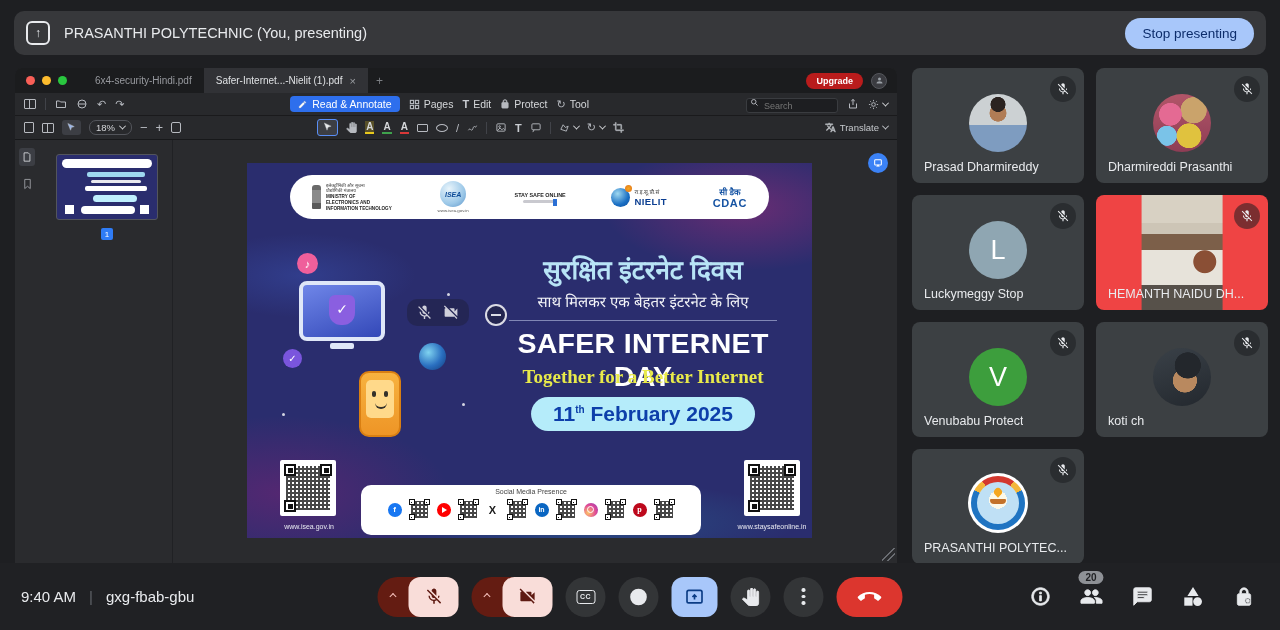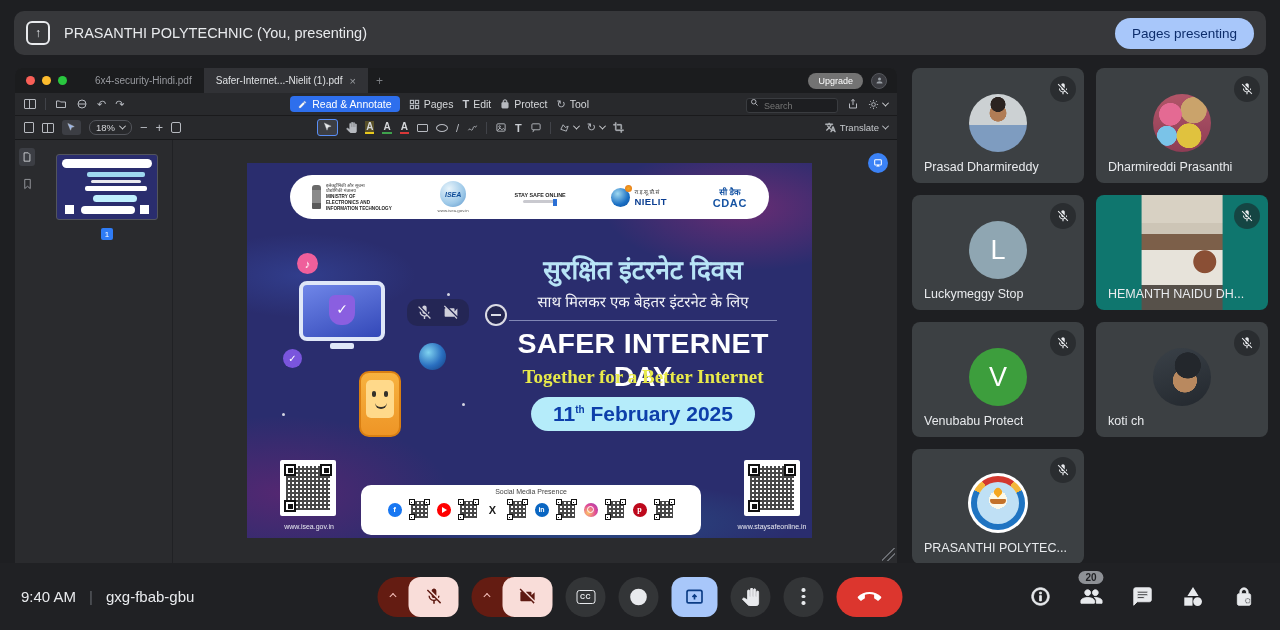--- a/index.html
+++ b/index.html
@@ -17,21 +17,21 @@
   .share { position:absolute; left:15px; top:68px; width:882px; height:495px; background:#28292c; border-radius:7px 7px 0 0; overflow:hidden; }
   .tabbar { height:25px; background:#1b1c1e; display:flex; align-items:center; }
   .tl-dot { width:9px; height:9px; border-radius:50%; margin-left:7px; }
   .tl-dot:first-child { margin-left:11px; }
   .d-red{background:#f95f57}.d-yel{background:#fdbc2e}.d-grn{background:#29c73f}
   .tab { font-size:10px; color:#97999e; padding:0 12px; display:flex; align-items:center; gap:7px; height:25px; }
   .tab.first { margin-left:16px; }
   .tab.active { background:#313236; color:#dfe1e4; }
   .tab-close { color:#9a9da2; font-size:11px; }
   .tab-add { color:#7b7e83; font-size:12px; margin-left:8px; }
-  .upgrade { margin-left:auto; background:#737373; color:#fff; font-size:9px; font-weight:normal; padding:3px 10px; border-radius:9px; border:none; }
+  .upgrade { margin-left:auto; background:#b91c1c; color:#fff; font-size:9px; font-weight:bold; padding:3px 10px; border-radius:9px; border:none; }
   .acct { width:16px; height:16px; border-radius:50%; background:#3a3b40; border:1px solid #55575c; margin:0 10px 0 8px; display:flex; align-items:center; justify-content:center; }
 
   .tb { background:#28292c; display:flex; align-items:center; padding:0 9px; color:#b7bac0; }
   .tb1 { height:23px; border-bottom:1px solid #1a1a1c; gap:9px; }
   .tb2 { height:24px; border-bottom:1px solid #17181a; gap:8px; }
   .vsep { width:1px; height:12px; background:#414349; }
   .tbtn { display:flex; align-items:center; gap:4px; font-size:10.5px; color:#d5d7da; }
   .tbtn svg, .tb svg { stroke:#b7bac0; }
   .ra-btn { background:#2e6fed; color:#fff; border-radius:4px; padding:2px 8px; display:flex; align-items:center; gap:5px; font-size:10.5px; border:none; }
   .search-wrap { position:relative; margin-left:148px; }
@@ -157,21 +157,21 @@
   .tile { background:#3c4043; border-radius:8px; position:relative; overflow:hidden; }
   .mute { position:absolute; top:8px; right:8px; width:26px; height:26px; border-radius:13px; background:rgba(28,29,32,.55); display:flex; align-items:center; justify-content:center; z-index:3; }
   .mute svg { fill:#e8eaed; }
   .avatar { position:absolute; left:50%; top:26px; transform:translateX(-50%); width:58px; height:58px; border-radius:50%; }
   .letter { display:flex; align-items:center; justify-content:center; font-size:27px; color:#fff; }
   .name { position:absolute; left:12px; bottom:9px; font-size:12.5px; color:#e8eaed; white-space:nowrap; overflow:hidden; max-width:152px; z-index:3; }
   .name.center { left:50%; transform:translateX(-50%); bottom:22px; }
   .av-prasad { background:radial-gradient(circle at 50% 18%, #2b2320 0 13%, transparent 14%), radial-gradient(circle at 50% 33%, #b07c55 0 17%, transparent 18%), linear-gradient(180deg,#ccd1d3 0 54%, #7e9cc0 54% 100%); }
   .av-prasanthi { background:radial-gradient(circle at 30% 35%, #e46a93 0 20%, transparent 21%), radial-gradient(circle at 70% 28%, #caa36b 0 22%, transparent 23%), radial-gradient(circle at 62% 72%, #e0c23e 0 22%, transparent 23%), radial-gradient(circle at 24% 72%, #7ac3e8 0 16%, transparent 17%), linear-gradient(180deg,#b25568,#8e3d55); }
   .av-koti { background:radial-gradient(circle at 60% 30%, #23272c 0 24%, transparent 25%), radial-gradient(circle at 55% 56%, #b9895f 0 26%, transparent 27%), linear-gradient(160deg,#3a4148,#23282e); }
-  .tile-video { background:#0f766e; }
+  .tile-video { background:#ef4444; }
   .vid-strip { position:absolute; left:50%; transform:translateX(-50%); top:0; bottom:0; width:47%; background:radial-gradient(circle at 78% 58%, #8a4f35 0 12%, transparent 13%), linear-gradient(180deg,#d8d1c3 0 24%, #cdc5b6 24% 34%, #7c5f49 34% 48%, #e7e3da 48% 78%, #57514a 78% 100%); }
   .grp-av { position:absolute; width:40px; height:40px; border-radius:50%; top:28px; }
   .ga1 { left:50%; margin-left:-39px; background:radial-gradient(circle at 50% 36%, #caa070 0 18%, transparent 19%), linear-gradient(180deg,#c8d6a0 0 40%, #8a9a5f 40% 75%, #5d6b3c 100%); }
   .ga2 { left:50%; margin-left:-4px; background:radial-gradient(circle at 45% 40%, #caa58a 0 20%, transparent 21%), radial-gradient(circle at 70% 60%, #e0a8b8 0 16%, transparent 17%), linear-gradient(180deg,#ded8d0 0 45%, #b8a58c 45% 100%); z-index:2; }
   .logo-av { position:absolute; left:50%; top:24px; transform:translateX(-50%); width:60px; height:60px; border-radius:50%; background:#fff; }
   .logo-mid { position:absolute; inset:3px; border-radius:50%; background:conic-gradient(#d3382e 0 10%, #f4b63a 10% 17%, #1f74c2 17% 83%, #f4b63a 83% 90%, #d3382e 90% 100%); }
   .logo-in { position:absolute; inset:9px; border-radius:50%; background:radial-gradient(circle at 50% 42%, #fdf9e8 0 28%, #bfe0f5 28% 100%); }
   .logo-flame { position:absolute; left:26px; top:15px; width:8px; height:8px; background:#f5a71f; border-radius:50% 50% 50% 0; transform:rotate(-45deg); }
   .logo-base { position:absolute; left:22px; top:26px; width:16px; height:5px; background:#c3722a; border-radius:1px 1px 4px 4px; }
 
@@ -197,21 +197,21 @@
   .badge { position:absolute; top:-14px; left:50%; transform:translateX(-50%); background:#8e9196; color:#1f2023; font-size:10px; font-weight:bold; border-radius:9px; padding:1px 7px; }
 </style>
 </head>
 <body>
 
 <div class="banner">
   <span class="present-ico">
       <span>↑</span>
     </span>
   <span class="banner-title">PRASANTHI POLYTECHNIC (You, presenting)</span>
-  <button class="stop-btn">Pages presenting</button>
+  <button class="stop-btn">Stop presenting</button>
 </div>
 
 <div class="share">
   <div class="tabbar">
     <span class="tl-dot d-red"></span>
     <span class="tl-dot d-yel"></span>
     <span class="tl-dot d-grn"></span>
     <span class="tab first">
         <span>6x4-security-Hindi.pdf</span>
       </span>

